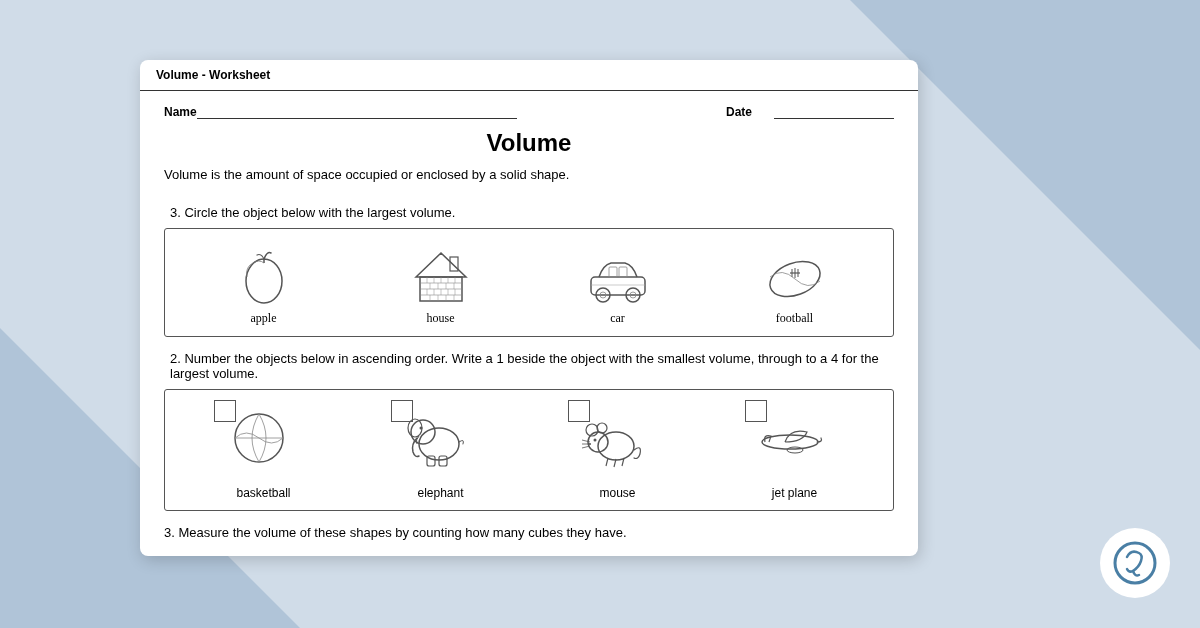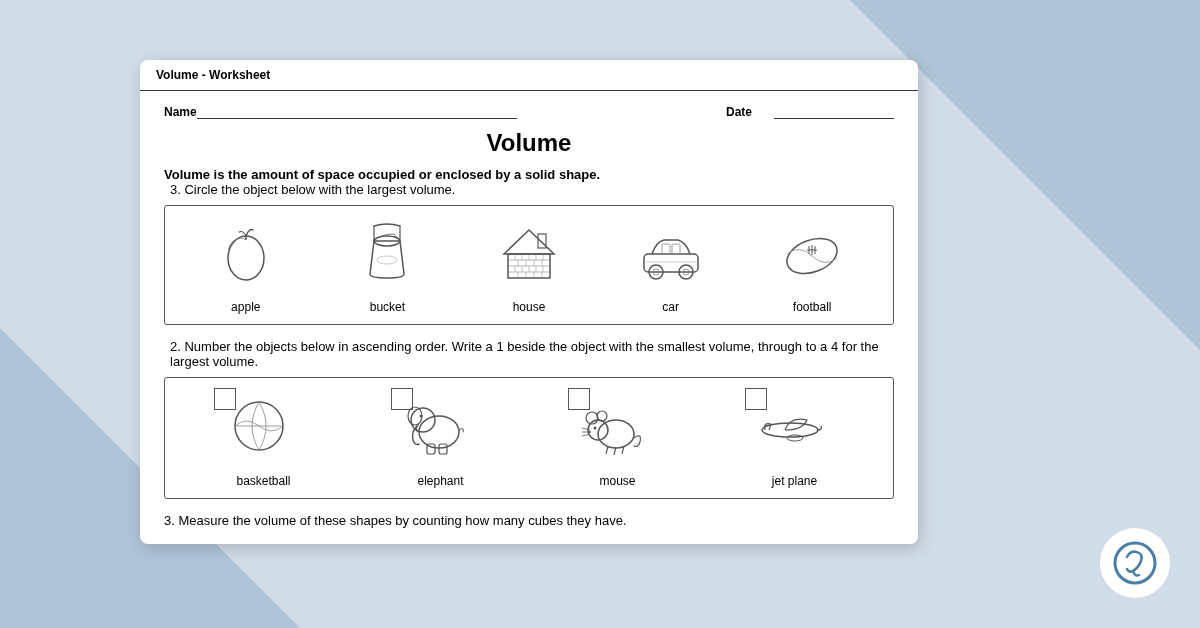--- a/index.html
+++ b/index.html
@@ -109,22 +109,21 @@
 
     .worksheet-title {
       text-align: center;
       font-size: 24px;
       font-weight: bold;
       margin-bottom: 10px;
     }
 
     .definition-text {
       font-size: 13px;
-      margin-bottom: 0;
-      font-weight: bold;
+      margin-bottom: 23px;
     }
 
     .question-text {
       font-size: 13px;
       margin-bottom: 8px;
       margin-left: 6px;
     }
 
     
     .objects-box {
@@ -137,22 +136,23 @@
     .objects-row {
       display: flex;
       justify-content: space-around;
       align-items: flex-end;
     }
 
     .object-item {
       display: flex;
       flex-direction: column;
       align-items: center;
-      gap: 14px;
+      gap: 2px;
       min-width: 80px;
+      font-family: Liberation Serif, serif;
     }
 
     .object-label {
       font-size: 12px;
       text-align: center;
     }
 
     
     .object-svg {
       width: 70px;
@@ -254,32 +254,20 @@
           <svg class="object-svg" viewBox="0 0 70 70">
             <ellipse cx="35" cy="42" rx="18" ry="22" stroke="#555" stroke-width="1.5" fill="none"></ellipse>
             <path d="M35 20 Q38 12 42 14" stroke="#555" stroke-width="1.5" fill="none" stroke-linecap="round"></path>
             <path d="M35 20 Q32 14 28 16" stroke="#555" stroke-width="1.2" fill="none" stroke-linecap="round"></path>
             <line x1="35" y1="20" x2="35" y2="24" stroke="#555" stroke-width="1.5"></line>
             <path d="M18 38 Q16 28 24 24 Q30 20 35 24" stroke="#777" stroke-width="0.8" fill="none"></path>
           </svg>
           <span class="object-label">apple</span>
         </div>
 
-        <div class="object-item">
-          <svg class="object-svg" viewBox="0 0 70 70">
-            <path d="M22 25 L18 58 Q18 62 35 62 Q52 62 52 58 L48 25 Z" stroke="#555" stroke-width="1.5" fill="none"></path>
-            <ellipse cx="35" cy="25" rx="13" ry="5" stroke="#555" stroke-width="1.5" fill="none"></ellipse>
-            <path d="M22 25 Q28 18 42 18 L48 25" stroke="#555" stroke-width="0.8" fill="none"></path>
-            <path d="M22 10 Q35 6 48 10" stroke="#555" stroke-width="1.5" fill="none" stroke-linecap="round"></path>
-            <line x1="22" y1="10" x2="22" y2="25" stroke="#555" stroke-width="1.2"></line>
-            <line x1="48" y1="10" x2="48" y2="25" stroke="#555" stroke-width="1.2"></line>
-            <ellipse cx="35" cy="44" rx="10" ry="4" stroke="#aaa" stroke-width="0.6" fill="none"></ellipse>
-          </svg>
-          <span class="object-label">bucket</span>
-        </div>
 
         <div class="object-item">
           <svg class="object-svg" viewBox="0 0 70 70">
 
             <polygon points="10,38 35,14 60,38" stroke="#555" stroke-width="1.5" fill="none"></polygon>
             <rect x="44" y="18" width="8" height="14" stroke="#555" stroke-width="1.2" fill="none"></rect>
 
             <rect x="14" y="38" width="42" height="24" stroke="#555" stroke-width="1.5" fill="none"></rect>
 
             <line x1="14" y1="44" x2="56" y2="44" stroke="#888" stroke-width="0.6"></line>

